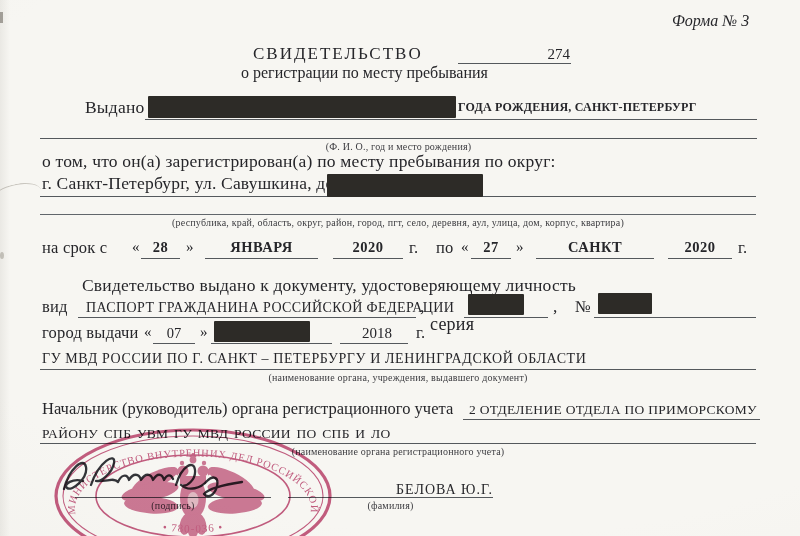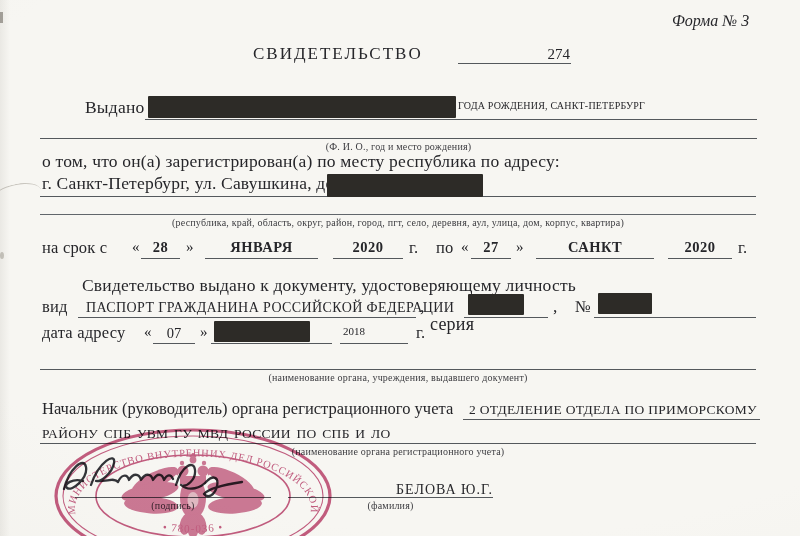--- a/index.html
+++ b/index.html
@@ -17,50 +17,51 @@
   .bar{position:absolute;background:#2d2b27;border-radius:1px;}
   .cap{position:absolute;font-size:10px;color:#3c3c40;text-align:center;letter-spacing:0.2px;}
   .body-text{font-size:17.5px;letter-spacing:0.2px;}
   .caps{font-size:14px;letter-spacing:0.4px;}
   .caps-sm{font-size:13.5px;letter-spacing:0.3px;}
   .val{position:absolute;text-align:center;font-weight:bold;font-size:14.5px;letter-spacing:0.5px;}
   .q{font-size:15px;}
   .form-label{font-size:16px;font-style:italic;}
   .title{font-size:17px;letter-spacing:2px;}
   .subtitle{font-size:16px;}
-  .bold-suffix{font-weight:normal;font-size:10px;letter-spacing:0.2px;}
+  .bold-suffix{font-weight:bold;font-size:12px;letter-spacing:0.2px;}
   .stamp{mix-blend-mode:multiply;opacity:0.92;}
   .sig{mix-blend-mode:multiply;}
   .artifact{position:absolute;pointer-events:none;}
 </style>
 </head>
 <body>
 
 <div class="page">
 
   <div class="artifact" style="left:0;top:12px;width:3px;height:11px;background:#6f6b63;opacity:.6;"></div>
   <div class="artifact" style="left:0;top:252px;width:4px;height:7px;background:#8d897f;opacity:.45;border-radius:50%;"></div>
   <div class="artifact" style="left:-8px;top:184px;width:50px;height:22px;border-top:1.5px solid #c9c6bf;border-radius:50%;transform:rotate(-12deg);"></div>
   <div class="artifact" style="left:0;top:0;width:10px;height:536px;background:linear-gradient(90deg,rgba(120,115,105,.10),rgba(120,115,105,0));"></div>
 
   <div class="abs form-label" style="left:672px;top:12px;">Форма № 3</div>
 
   <div class="abs title" style="left:253px;top:44px;">СВИДЕТЕЛЬСТВО</div>
   <div class="abs" style="left:460px;top:46px;width:110px;text-align:right;font-size:15px;">274</div>
   <div class="line" style="left:458px;top:63px;width:113px;"></div>
+  <div class="abs subtitle" style="left:241px;top:64px;">о регистрации по месту пребывания</div>
 
   <div class="abs body-text" style="left:85px;top:97px;">Выдано</div>
   <div class="line" style="left:145px;top:119px;width:612px;"></div>
   <div class="bar" style="left:148px;top:96px;width:308px;height:22px;"></div>
   <div class="abs bold-suffix" style="left:458px;top:100px;">ГОДА РОЖДЕНИЯ, САНКТ-ПЕТЕРБУРГ</div>
 
   <div class="line" style="left:40px;top:138px;width:717px;"></div>
   <div class="cap" style="left:40px;top:141px;width:717px;">(Ф. И. О., год и место рождения)</div>
 
-  <div class="abs body-text" style="left:42px;top:151px;">о том, что он(а) зарегистрирован(а) по месту республика по адресу:</div>
+  <div class="abs body-text" style="left:42px;top:151px;">о том, что он(а) зарегистрирован(а) по месту пребывания по округ:</div>
 
   <div class="abs body-text" style="left:42px;top:173px;">г. Санкт-Петербург, ул. Савушкина, дом</div>
   <div class="line" style="left:40px;top:196px;width:716px;"></div>
   <div class="bar" style="left:327px;top:174px;width:156px;height:23px;"></div>
   <div class="line soft" style="left:40px;top:214px;width:716px;"></div>
   <div class="cap" style="left:40px;top:217px;width:716px;">(республика, край, область, округ, район, город, пгт, село, деревня, аул, улица, дом, корпус, квартира)</div>
 
   <div class="abs body-text" style="left:42px;top:238px;font-size:16.5px;">на срок с</div>
   <div class="abs q" style="left:132px;top:239px;">«</div>
   <div class="line" style="left:141px;top:258px;width:39px;"></div>
@@ -89,31 +90,32 @@
   <div class="abs caps" style="left:86px;top:300px;">ПАСПОРТ ГРАЖДАНИНА РОССИЙСКОЙ ФЕДЕРАЦИИ</div>
   <div class="abs body-text" style="left:420px;top:296px;">,</div>
   <div class="abs body-text" style="left:430px;top:314px;font-size:18px;text-align:center;">серия</div>
   <div class="line" style="left:464px;top:317px;width:84px;"></div>
   <div class="bar" style="left:468px;top:294px;width:56px;height:21px;"></div>
   <div class="abs body-text" style="left:553px;top:296px;">,</div>
   <div class="abs body-text" style="left:575px;top:297px;font-size:16.5px;">№</div>
   <div class="line" style="left:594px;top:317px;width:162px;"></div>
   <div class="bar" style="left:598px;top:293px;width:54px;height:21px;"></div>
 
-  <div class="abs body-text" style="left:42px;top:323px;font-size:16.5px;">дата адресу</div>
+  <div class="abs body-text" style="left:42px;top:323px;font-size:16.5px;">город выдачи</div>
   <div class="abs q" style="left:144px;top:324px;">«</div>
   <div class="line" style="left:153px;top:343px;width:42px;"></div>
   <div class="abs" style="left:153px;top:325px;width:42px;text-align:center;font-size:14.5px;">07</div>
   <div class="abs q" style="left:200px;top:324px;">»</div>
   <div class="line" style="left:211px;top:343px;width:121px;"></div>
   <div class="bar" style="left:214px;top:321px;width:96px;height:21px;"></div>
   <div class="line" style="left:340px;top:343px;width:68px;"></div>
-  <div class="abs" style="left:343px;top:325px;width:68px;text-align:left;font-size:11px;">2018</div>
+  <div class="abs" style="left:324px;top:325px;width:68px;text-align:right;font-size:15px;">2018</div>
   <div class="abs body-text" style="left:416px;top:323px;font-size:16.5px;">г.</div>
 
+  <div class="abs caps" style="left:42px;top:351px;letter-spacing:0.6px;">ГУ МВД РОССИИ ПО Г. САНКТ – ПЕТЕРБУРГУ И ЛЕНИНГРАДСКОЙ ОБЛАСТИ</div>
   <div class="line" style="left:40px;top:369px;width:716px;"></div>
   <div class="cap" style="left:40px;top:372px;width:716px;">(наименование органа, учреждения, выдавшего документ)</div>
 
   <div class="abs" style="left:42px;top:399px;font-size:16.5px;">Начальник (руководитель) органа регистрационного учета</div>
   <div class="line" style="left:463px;top:419px;width:297px;"></div>
   <div class="abs caps-sm" style="left:469px;top:402px;">2 ОТДЕЛЕНИЕ ОТДЕЛА  ПО ПРИМОРСКОМУ</div>
   <div class="abs caps-sm" style="left:42px;top:426px;word-spacing:2px;">РАЙОНУ СПБ УВМ  ГУ  МВД РОССИИ  ПО СПБ  И  ЛО</div>
   <div class="line" style="left:40px;top:443px;width:716px;"></div>
   <div class="cap" style="left:40px;top:446px;width:716px;">(наименование органа регистрационного учета)</div>
 

